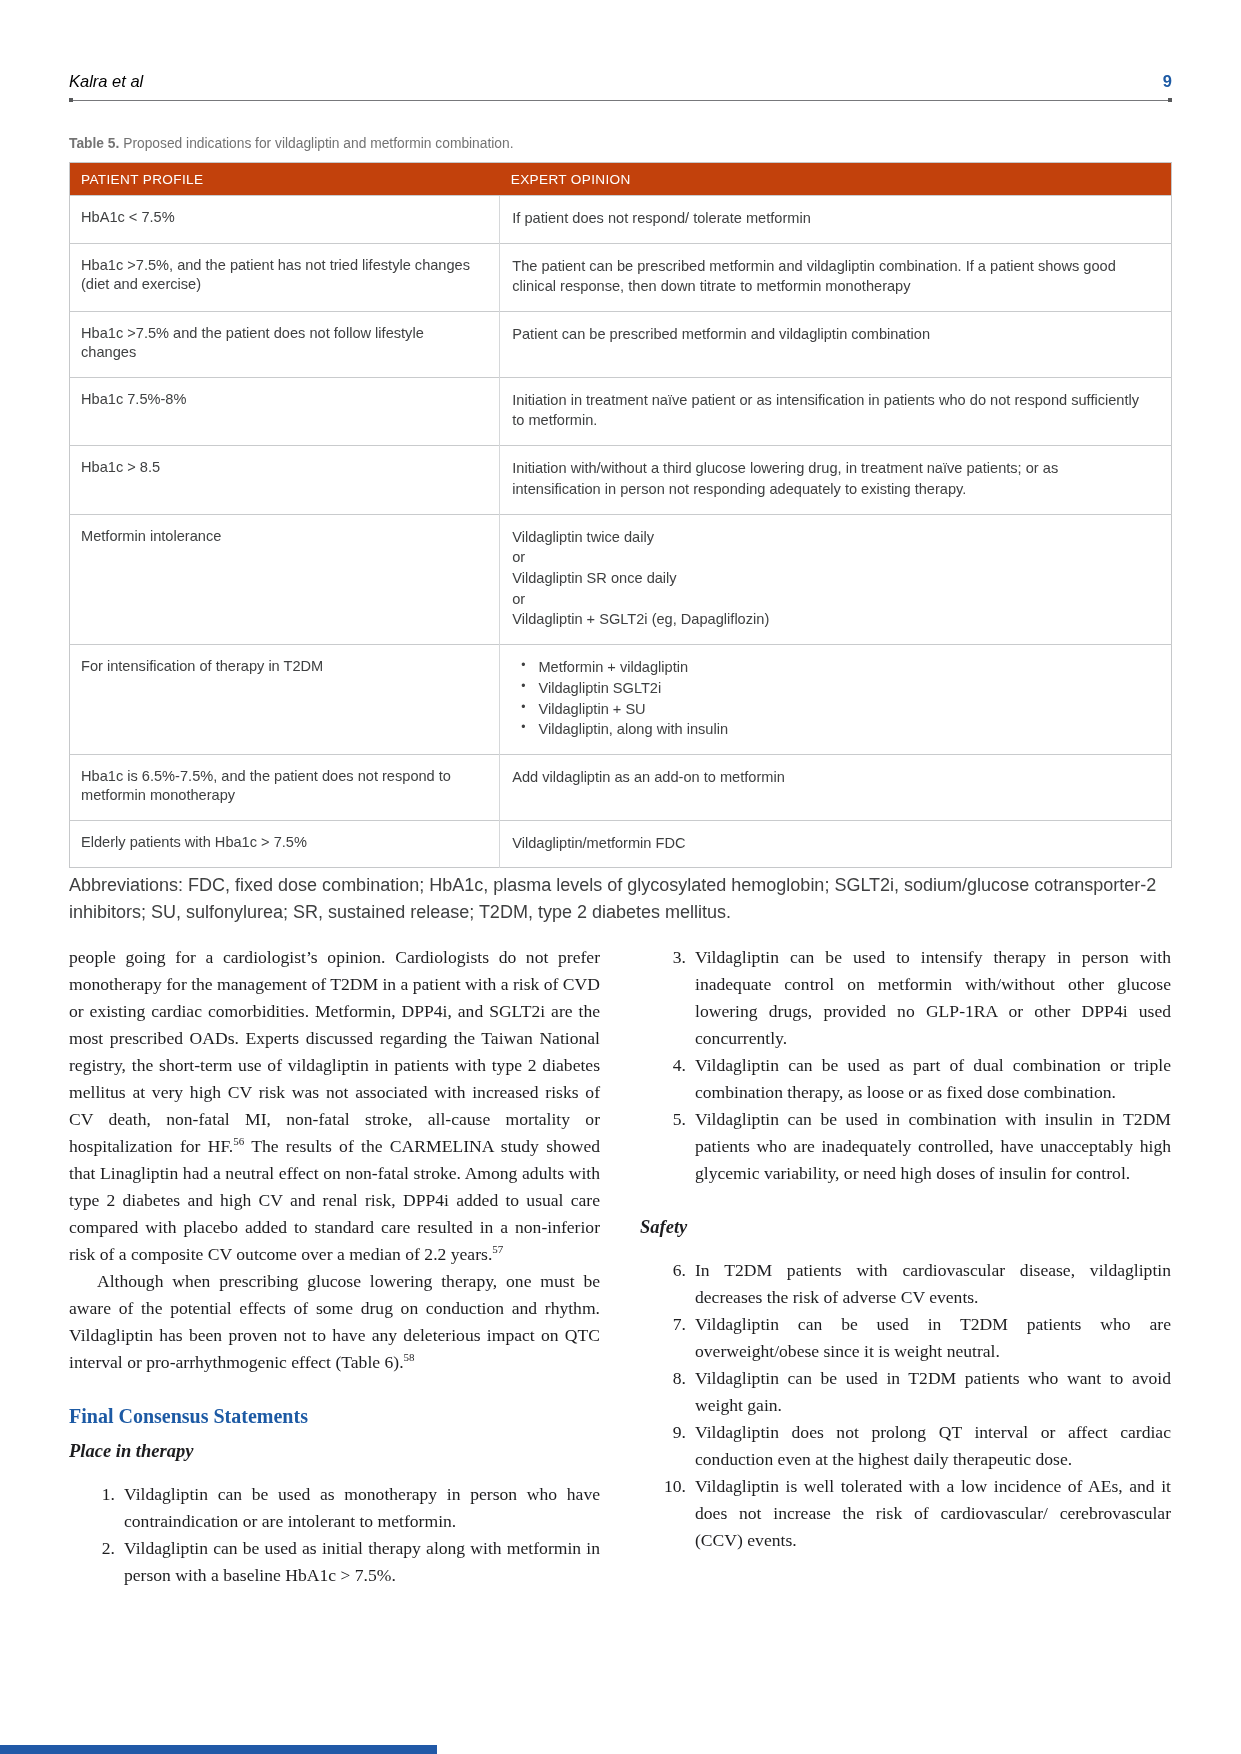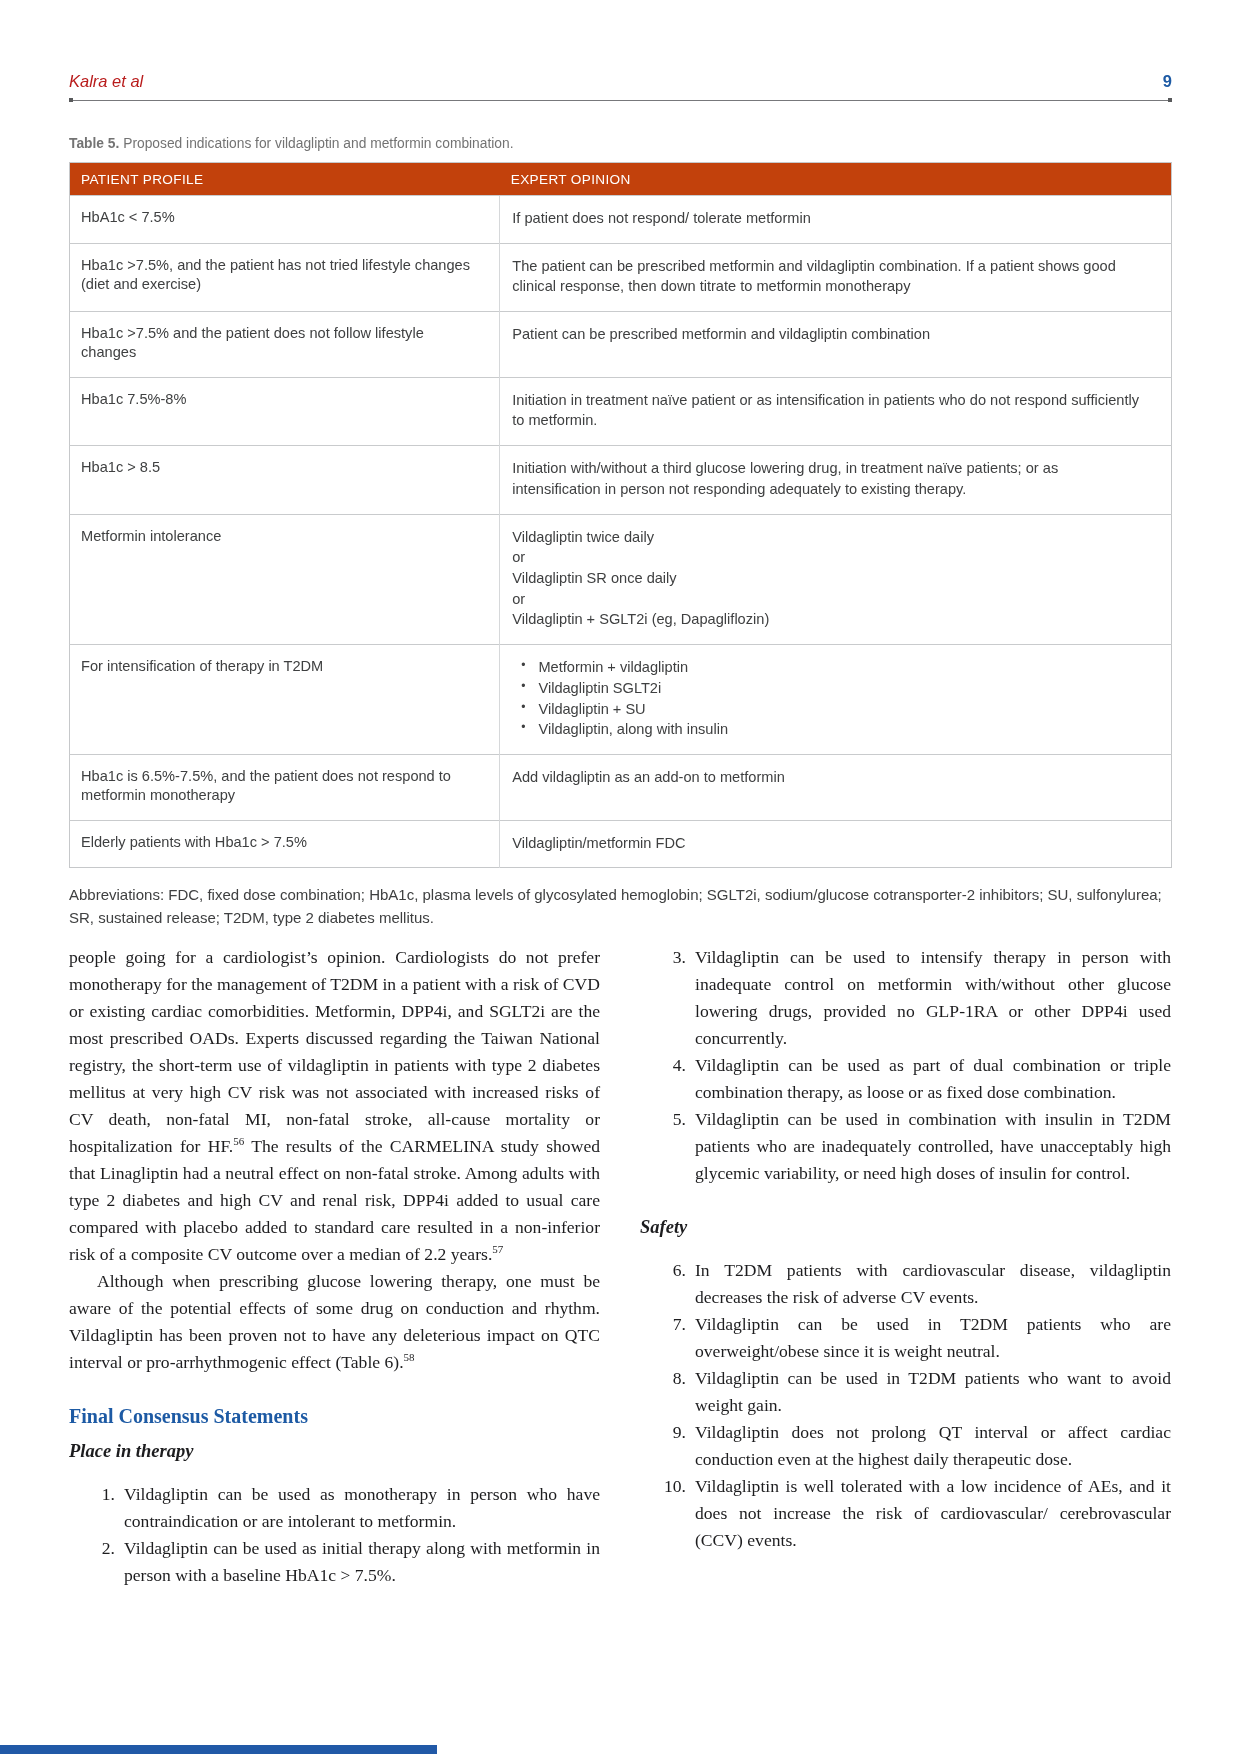--- a/index.html
+++ b/index.html
@@ -5,21 +5,21 @@
   html, body { margin:0; padding:0; background:#ffffff; }
   body {
     width:1241px; height:1754px; position:relative; overflow:hidden;
     font-family:"Liberation Sans", sans-serif;
     -webkit-font-smoothing:antialiased;
   }
   .page { padding:72px 69px 0 69px; }
 
   
   .page-header { display:flex; justify-content:space-between; align-items:baseline; }
-  .running-head { font-size:16.5px; font-style:italic; color:#b91c1c; }
+  .running-head { font-size:16.5px; font-style:italic; color:#000000; }
   .page-number { font-size:16.5px; font-weight:bold; color:#1d5aa4; }
   .rule { margin-top:9px; position:relative; border-top:1px solid #77787b; height:6px; }
   .rule::before, .rule::after {
     content:""; position:absolute; top:-3px; width:4px; height:4px; background:#58595b;
   }
   .rule::before { left:0; } .rule::after { right:0; }
 
   
   .caption { margin:29px 0 11px 0; font-size:13.8px; color:#737373; }
   .caption .cap-label { font-weight:bold; }
@@ -32,21 +32,21 @@
   }
   th.col-h.first { width:37%; }
   td { border-top:1px solid #c9cbcd; vertical-align:top; font-size:14.6px; color:#3f4041;
        padding:12px 24px 14px 11px; line-height:1.32;margin-top:32px; }
   td.expert-cell { border-left:1px solid #d6d8da; padding-left:12px; }
   .opinion-line { line-height:1.42; }
   .bullet-row { display:flex; padding-left:9px; line-height:1.42; }
   .bullet-glyph { flex:0 0 auto; margin-right:13px; font-size:12px; line-height:inherit; }
 
   
-  .footnote { margin-top:16px; font-size:15px; color:#3f4041; line-height:1.5; }
+  .footnote { margin-top:4px; font-size:18px; color:#3f4041; line-height:1.5; }
 
   
   .columns { display:flex; gap:40px; 
              font-family:"Liberation Serif", serif; color:#1d1d1f; }
   .col { width:531px; font-size:17.6px; line-height:27px; text-align:justify; }
   .body-para { margin:0; }
   .body-para.indent { text-indent:28px; }
   sup.ref { font-size:11px; line-height:0; vertical-align:super; }
 
   .section-heading { color:#1d5aa4; font-weight:bold; font-size:20px; line-height:26px;

